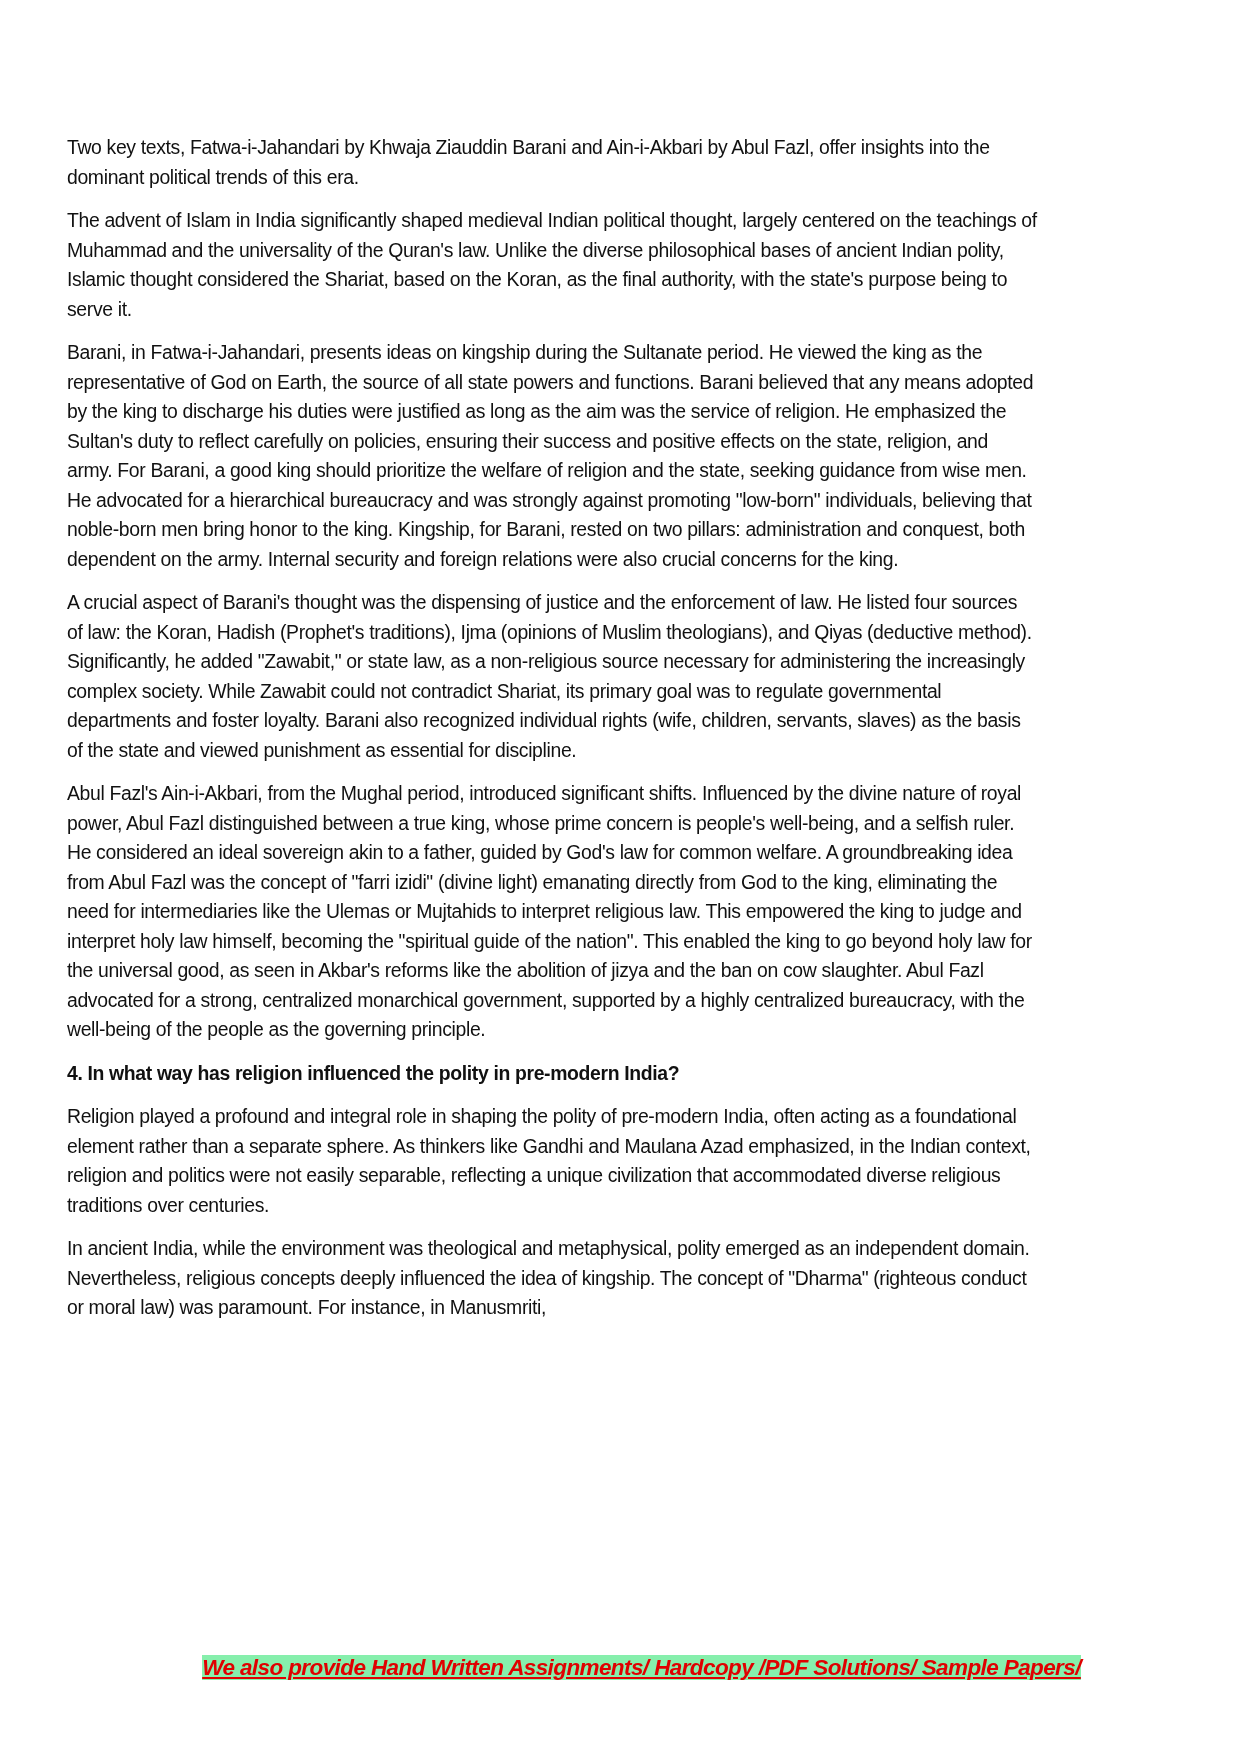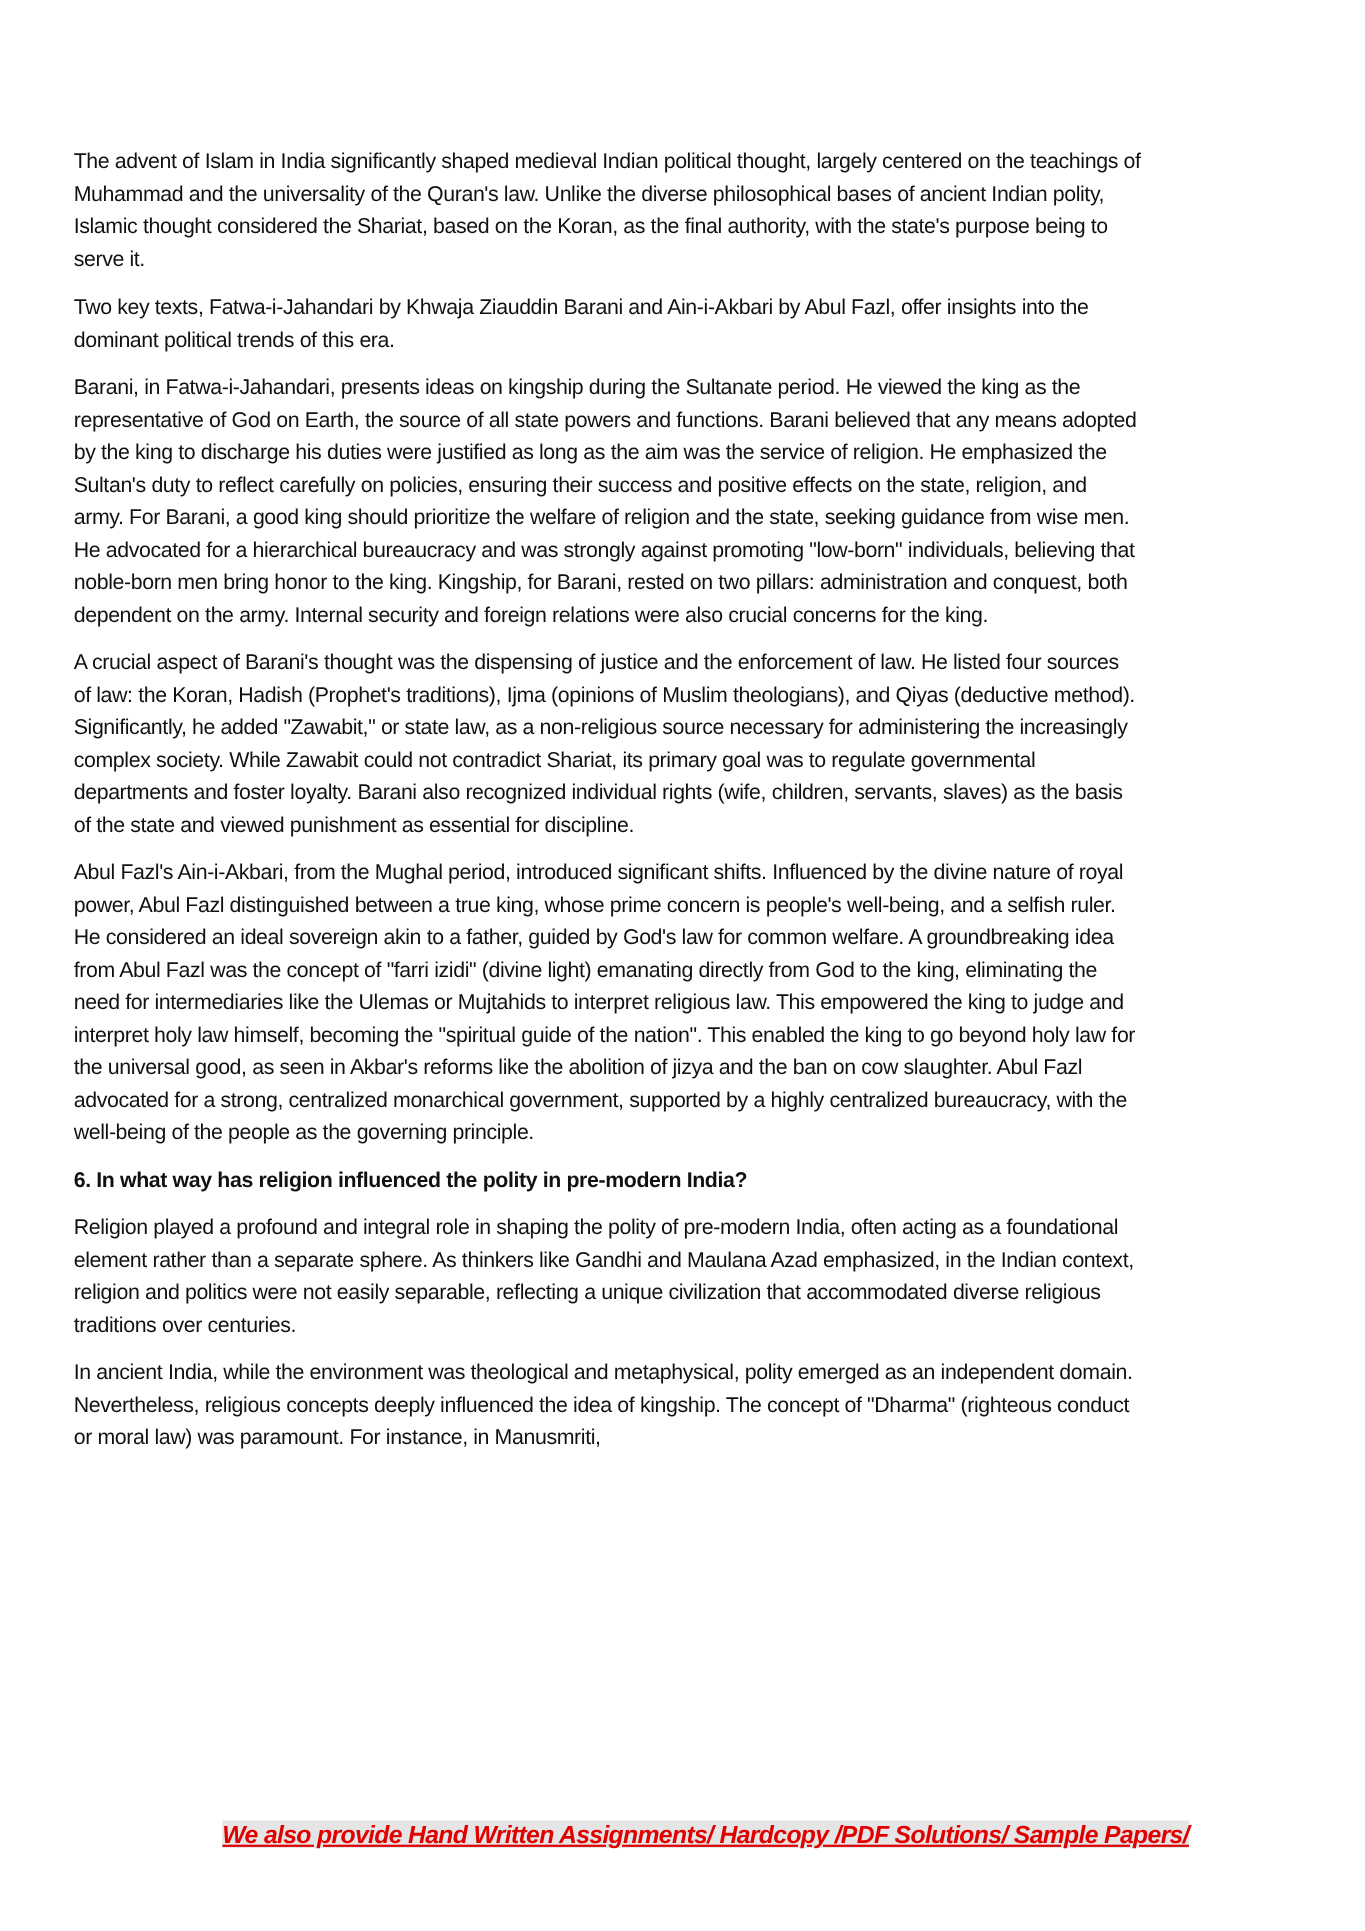--- a/index.html
+++ b/index.html
@@ -1,31 +1,31 @@
 <!DOCTYPE html>
 <html><head>
 <meta charset="utf-8">
 <style>
   html, body { margin: 0; padding: 0; background: #ffffff; }
   body { width: 1241px; height: 1755px; position: relative; overflow: hidden; }
   .page { position: absolute; left: 67px; top: 133px; width: 970px; }
   p { margin: 0 0 14px 0; font-family: "Liberation Sans", sans-serif; font-size: 19.4px; line-height: 29.5px; color: #111111; letter-spacing: -0.35px; }
   p.heading { font-weight: bold; }
   .footer { position: absolute; left: 90px; top: 1653px; width: 1063px; text-align: center; font-family: "Liberation Sans", sans-serif; font-size: 22.5px; line-height: 30px; font-weight: bold; font-style: italic; color: #e00000; text-decoration: underline; letter-spacing: -0.6px; }
-  .footer span { background: #e5e5e5; margin-left: 40px; }
+  .footer span { background: #86efac; margin-left: 40px; }
 </style>
 </head>
 <body>
 
 <div class="page">
+  <p>Two key texts, Fatwa-i-Jahandari by Khwaja Ziauddin Barani and Ain-i-Akbari by Abul Fazl, offer insights into the dominant political trends of this era.</p>
   <p>The advent of Islam in India significantly shaped medieval Indian political thought, largely centered on the teachings of Muhammad and the universality of the Quran's law. Unlike the diverse philosophical bases of ancient Indian polity, Islamic thought considered the Shariat, based on the Koran, as the final authority, with the state's purpose being to serve it.</p>
-  <p>Two key texts, Fatwa-i-Jahandari by Khwaja Ziauddin Barani and Ain-i-Akbari by Abul Fazl, offer insights into the dominant political trends of this era.</p>
   <p>Barani, in Fatwa-i-Jahandari, presents ideas on kingship during the Sultanate period. He viewed the king as the representative of God on Earth, the source of all state powers and functions. Barani believed that any means adopted by the king to discharge his duties were justified as long as the aim was the service of religion. He emphasized the Sultan's duty to reflect carefully on policies, ensuring their success and positive effects on the state, religion, and army. For Barani, a good king should prioritize the welfare of religion and the state, seeking guidance from wise men. He advocated for a hierarchical bureaucracy and was strongly against promoting "low-born" individuals, believing that noble-born men bring honor to the king. Kingship, for Barani, rested on two pillars: administration and conquest, both dependent on the army. Internal security and foreign relations were also crucial concerns for the king.</p>
   <p>A crucial aspect of Barani's thought was the dispensing of justice and the enforcement of law. He listed four sources of law: the Koran, Hadish (Prophet's traditions), Ijma (opinions of Muslim theologians), and Qiyas (deductive method). Significantly, he added "Zawabit," or state law, as a non-religious source necessary for administering the increasingly complex society. While Zawabit could not contradict Shariat, its primary goal was to regulate governmental departments and foster loyalty. Barani also recognized individual rights (wife, children, servants, slaves) as the basis of the state and viewed punishment as essential for discipline.</p>
   <p>Abul Fazl's Ain-i-Akbari, from the Mughal period, introduced significant shifts. Influenced by the divine nature of royal power, Abul Fazl distinguished between a true king, whose prime concern is people's well-being, and a selfish ruler. He considered an ideal sovereign akin to a father, guided by God's law for common welfare. A groundbreaking idea from Abul Fazl was the concept of "farri izidi" (divine light) emanating directly from God to the king, eliminating the need for intermediaries like the Ulemas or Mujtahids to interpret religious law. This empowered the king to judge and interpret holy law himself, becoming the "spiritual guide of the nation". This enabled the king to go beyond holy law for the universal good, as seen in Akbar's reforms like the abolition of jizya and the ban on cow slaughter. Abul Fazl advocated for a strong, centralized monarchical government, supported by a highly centralized bureaucracy, with the well-being of the people as the governing principle.</p>
-  <p class="heading">6. In what way has religion influenced the polity in pre-modern India?</p>
+  <p class="heading">4. In what way has religion influenced the polity in pre-modern India?</p>
   <p>Religion played a profound and integral role in shaping the polity of pre-modern India, often acting as a foundational element rather than a separate sphere. As thinkers like Gandhi and Maulana Azad emphasized, in the Indian context, religion and politics were not easily separable, reflecting a unique civilization that accommodated diverse religious traditions over centuries.</p>
   <p>In ancient India, while the environment was theological and metaphysical, polity emerged as an independent domain. Nevertheless, religious concepts deeply influenced the idea of kingship. The concept of "Dharma" (righteous conduct or moral law) was paramount. For instance, in Manusmriti,</p>
 </div>
 
 <div class="footer">
   <span>We also provide Hand Written Assignments/ Hardcopy /PDF Solutions/ Sample Papers/</span><br>
 </div>
 
 </body></html>

